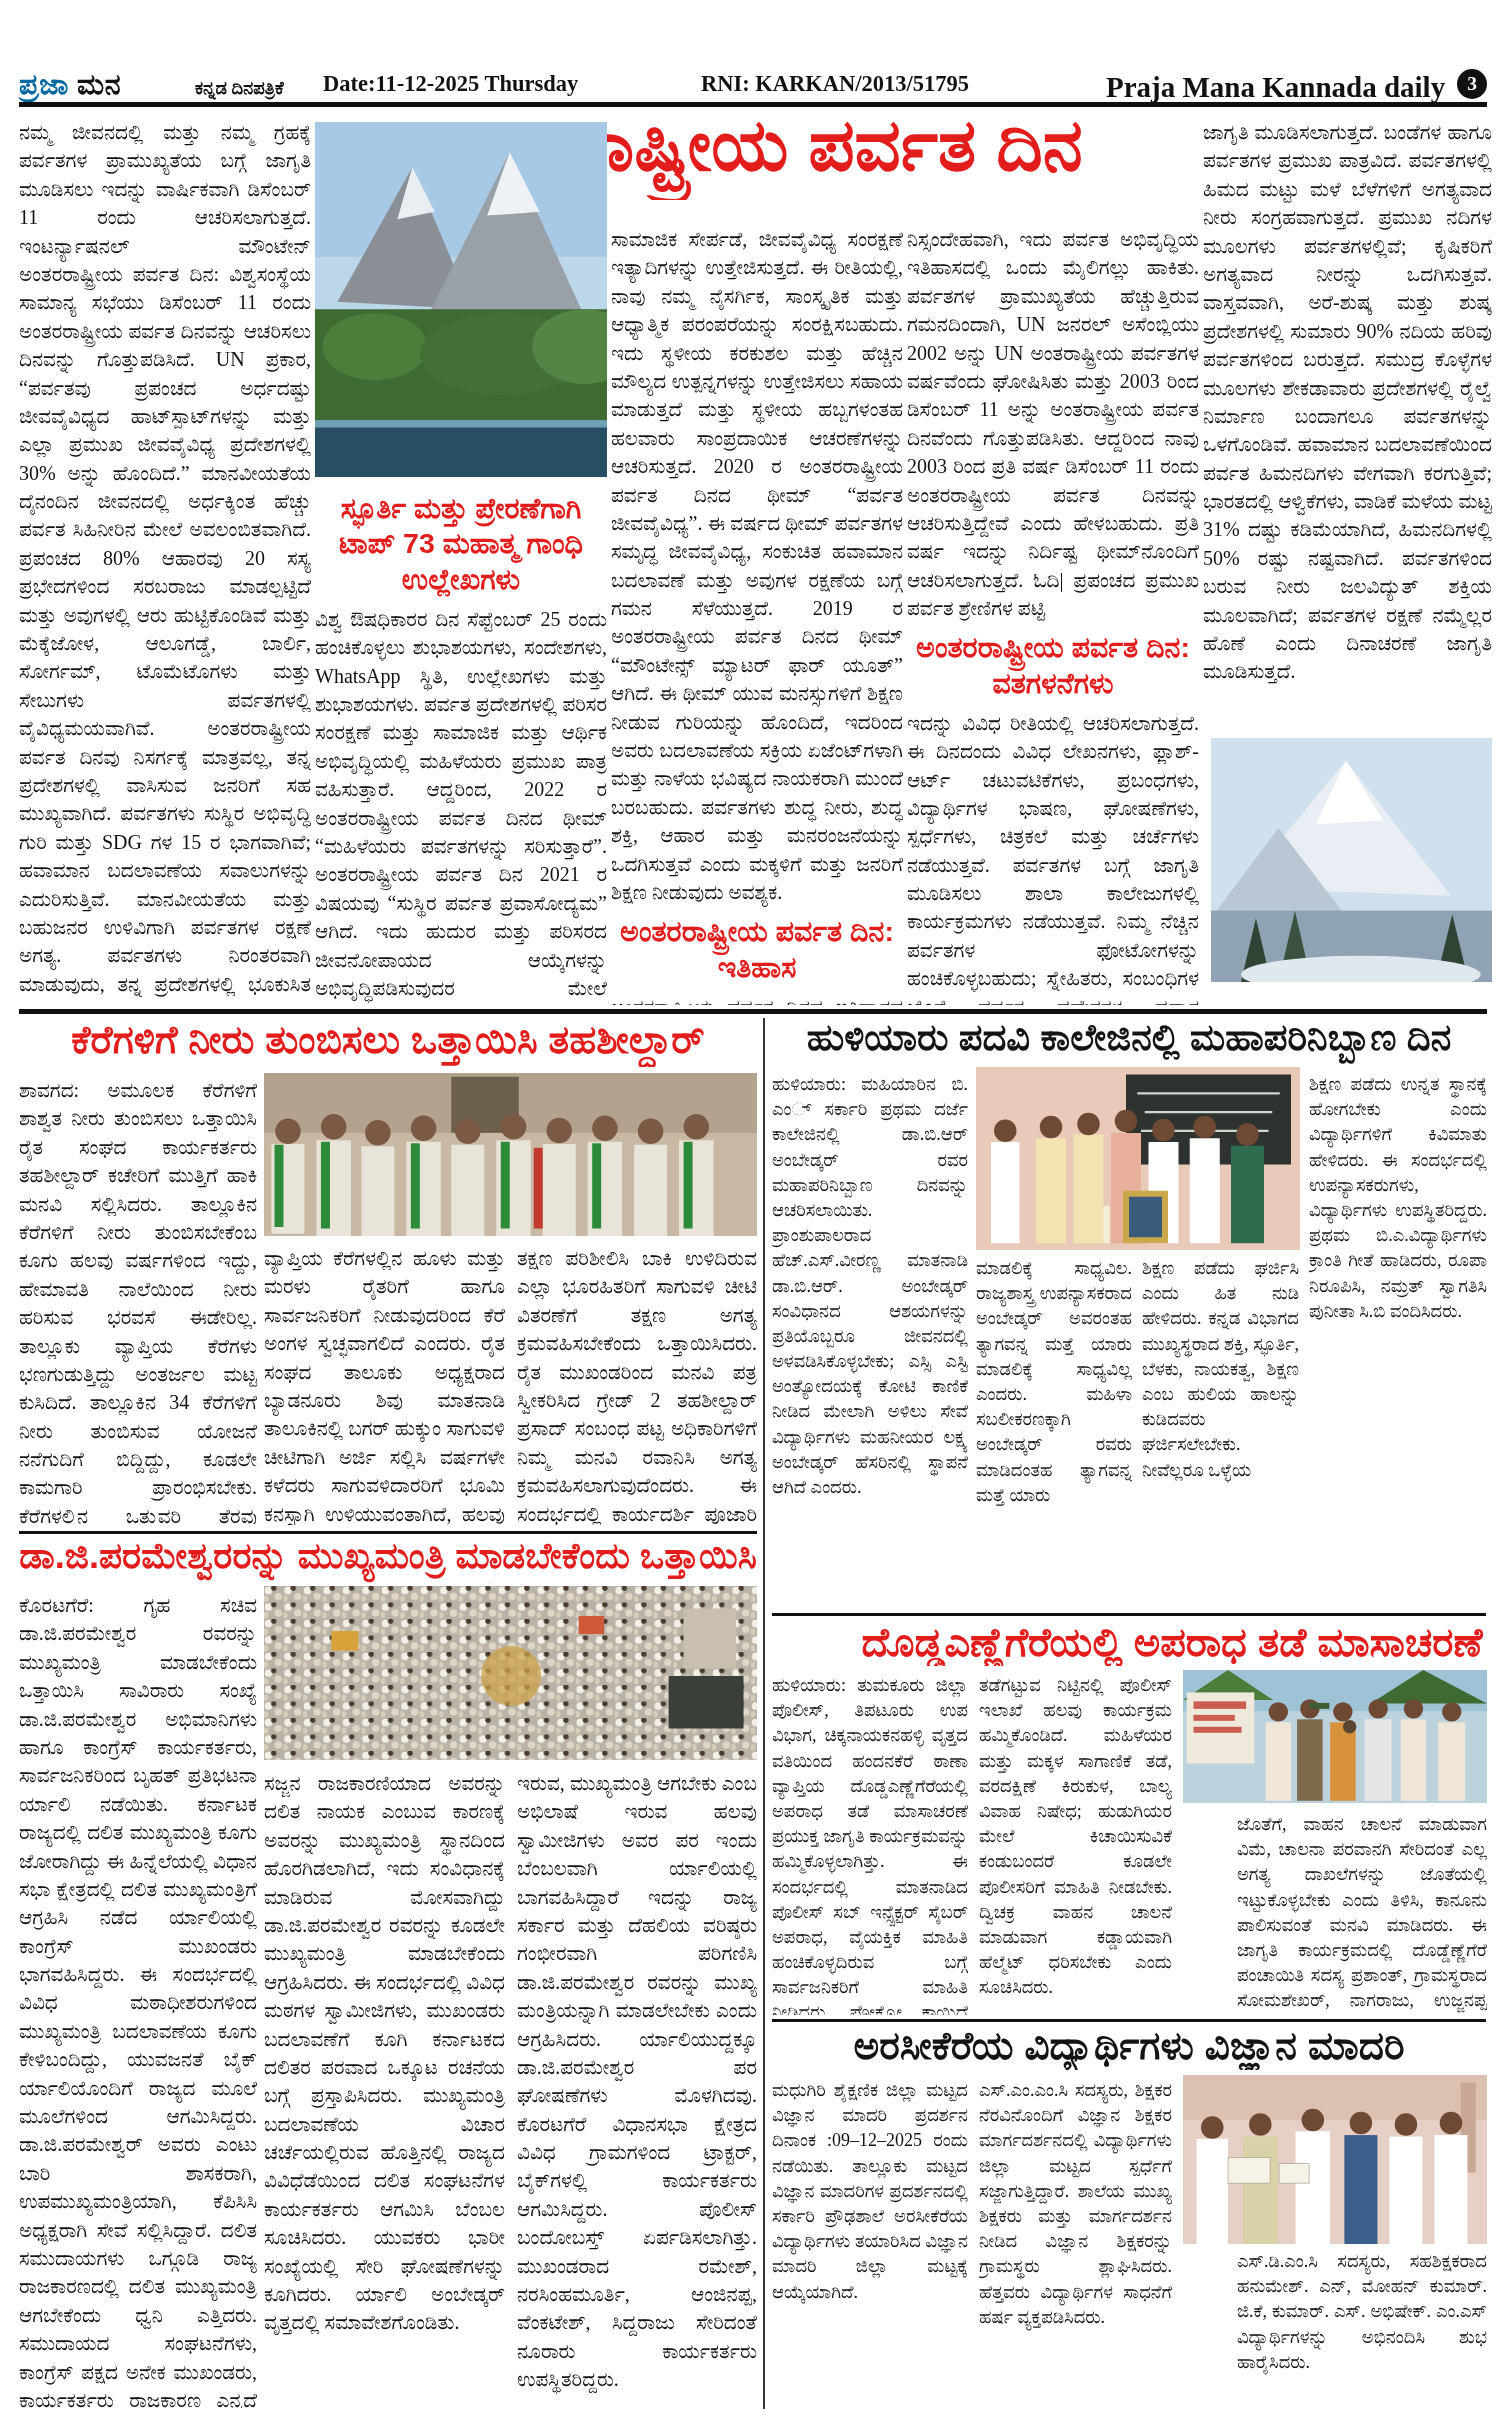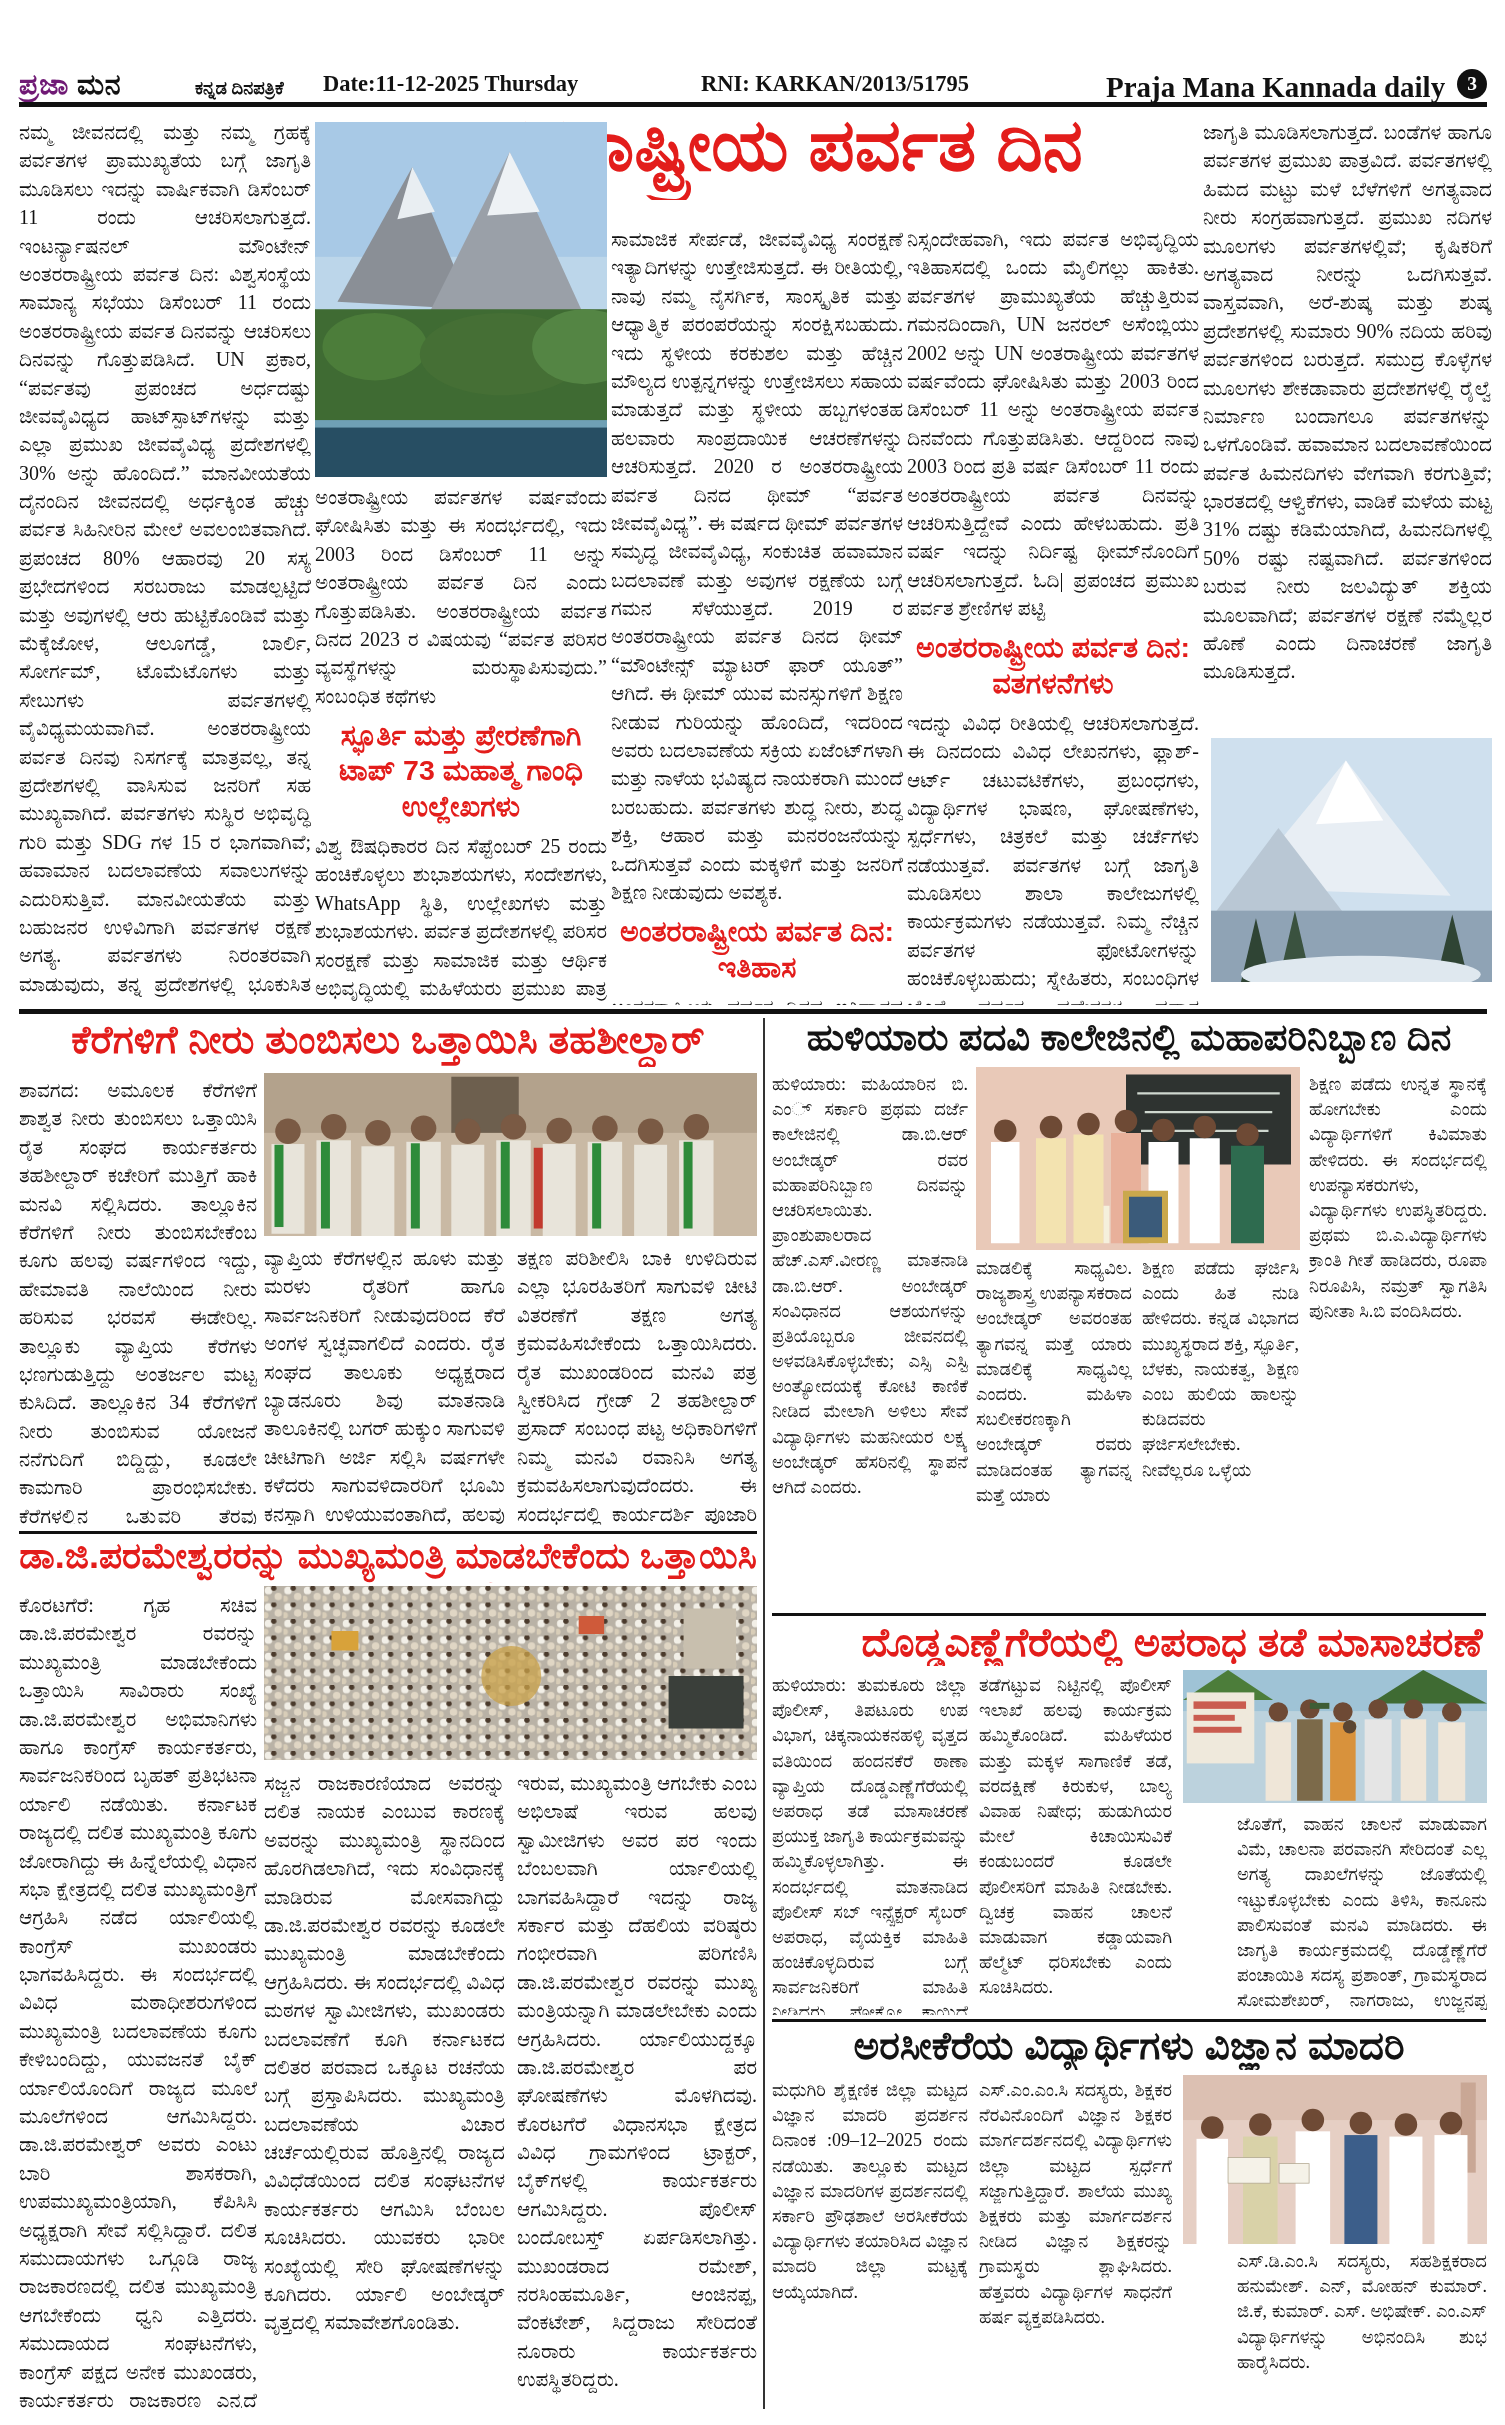--- a/index.html
+++ b/index.html
@@ -1,21 +1,21 @@
 <!DOCTYPE html>
 <html style="font-size:12px"><head>
 <meta charset="utf-8">
 <style>
   html,body{margin:0;padding:0;background:#e8e8e8;}
   .page{position:relative;width:1505px;height:2426px;background:#ffffff;margin:0 auto;
         font-family:"Liberation Serif","DejaVu Serif",serif;color:#121212;overflow:hidden;}
   
   .masthead{position:absolute;left:19px;top:69px;width:1468px;height:33px;}
   .logo{position:absolute;left:0;top:0;font-weight:bold;font-size:28.5px;letter-spacing:0.7px;}
-  .logo .red{color:#701a75;}
+  .logo .red{color:#0369a1;}
   .logo-sub{position:absolute;left:176px;top:9px;font-size:18px;font-weight:bold;}
   .hdr-date{position:absolute;left:304px;top:1.5px;font-size:22.5px;font-weight:bold;}
   .hdr-rni{position:absolute;left:682px;top:1.5px;font-size:22.5px;font-weight:bold;}
   .hdr-name{position:absolute;left:1087px;top:1.5px;font-size:29px;font-weight:bold;}
   .pageno{position:absolute;right:0;top:0;width:30px;height:30px;background:#111;color:#fff;
           border-radius:50%;text-align:center;line-height:30px;font-size:19.5px;font-weight:bold;}
   .rule{position:absolute;background:#111;}
   
   .col{position:absolute;font-size:20px;line-height:1.42;text-align:justify;overflow:hidden;
        word-break:break-word;}
@@ -65,21 +65,20 @@
       <polygon points="260,40 300,120 230,125" fill="#eef2f5"></polygon>
       <rect y="250" width="390" height="150" fill="#3f6b33"></rect>
       <ellipse cx="80" cy="300" rx="70" ry="45" fill="#4c7d3a"></ellipse>
       <ellipse cx="250" cy="310" rx="110" ry="55" fill="#456f35"></ellipse>
       <ellipse cx="360" cy="300" rx="70" ry="50" fill="#548544"></ellipse>
       <rect y="400" width="390" height="74" fill="#274e63"></rect>
       <rect y="398" width="390" height="10" fill="#6fa0b5"></rect>
     </svg>
   </div>
   <div class="col" style="left:315px;top:483px;width:292px;height:521px;">
-    <span>ಅಂತರಾಷ್ಟ್ರೀಯ ಪರ್ವತಗಳ ವರ್ಷವೆಂದು ಘೋಷಿಸಿತು ಮತ್ತು ಈ ಸಂದರ್ಭದಲ್ಲಿ, ಇದು 2003 ರಿಂದ ಡಿಸೆಂಬರ್ 11 ಅನ್ನು ಅಂತರಾಷ್ಟ್ರೀಯ ಪರ್ವತ ದಿನ ಎಂದು ಗೊತ್ತುಪಡಿಸಿತು. ಅಂತರರಾಷ್ಟ್ರೀಯ ಪರ್ವತ ದಿನದ 2023 ರ ವಿಷಯವು “ಪರ್ವತ ಪರಿಸರ ವ್ಯವಸ್ಥೆಗಳನ್ನು ಮರುಸ್ಥಾಪಿಸುವುದು.” ಸಂಬಂಧಿತ ಕಥೆಗಳು</span>
     <span class="subhead">ಸ್ಫೂರ್ತಿ ಮತ್ತು ಪ್ರೇರಣೆಗಾಗಿ ಟಾಪ್ 73 ಮಹಾತ್ಮ ಗಾಂಧಿ ಉಲ್ಲೇಖಗಳು</span>
     <span>ವಿಶ್ವ ಔಷಧಿಕಾರರ ದಿನ ಸೆಪ್ಟೆಂಬರ್ 25 ರಂದು ಹಂಚಿಕೊಳ್ಳಲು ಶುಭಾಶಯಗಳು, ಸಂದೇಶಗಳು, WhatsApp ಸ್ಥಿತಿ, ಉಲ್ಲೇಖಗಳು ಮತ್ತು ಶುಭಾಶಯಗಳು. ಪರ್ವತ ಪ್ರದೇಶಗಳಲ್ಲಿ ಪರಿಸರ ಸಂರಕ್ಷಣೆ ಮತ್ತು ಸಾಮಾಜಿಕ ಮತ್ತು ಆರ್ಥಿಕ ಅಭಿವೃದ್ಧಿಯಲ್ಲಿ ಮಹಿಳೆಯರು ಪ್ರಮುಖ ಪಾತ್ರ ವಹಿಸುತ್ತಾರೆ. ಆದ್ದರಿಂದ, 2022 ರ ಅಂತರರಾಷ್ಟ್ರೀಯ ಪರ್ವತ ದಿನದ ಥೀಮ್ “ಮಹಿಳೆಯರು ಪರ್ವತಗಳನ್ನು ಸರಿಸುತ್ತಾರೆ”. ಅಂತರರಾಷ್ಟ್ರೀಯ ಪರ್ವತ ದಿನ 2021 ರ ವಿಷಯವು “ಸುಸ್ಥಿರ ಪರ್ವತ ಪ್ರವಾಸೋದ್ಯಮ” ಆಗಿದೆ. ಇದು ಹುದುರ ಮತ್ತು ಪರಿಸರದ ಜೀವನೋಪಾಯದ ಆಯ್ಕೆಗಳನ್ನು ಅಭಿವೃದ್ಧಿಪಡಿಸುವುದರ ಮೇಲೆ ಕೇಂದ್ರೀಕರಿಸುತ್ತದೆ ಮತ್ತು ಬಡತನ ನಿವಾರಣೆ, ಸಂಬಂಧಿತ ಕಥೆಗಳು</span>
   </div>
 
   <div class="col" style="left:611px;top:225px;width:292px;height:780px;">
     <span>ಸಾಮಾಜಿಕ ಸೇರ್ಪಡೆ, ಜೀವವೈವಿಧ್ಯ ಸಂರಕ್ಷಣೆ ಇತ್ಯಾದಿಗಳನ್ನು ಉತ್ತೇಜಿಸುತ್ತದೆ. ಈ ರೀತಿಯಲ್ಲಿ, ನಾವು ನಮ್ಮ ನೈಸರ್ಗಿಕ, ಸಾಂಸ್ಕೃತಿಕ ಮತ್ತು ಆಧ್ಯಾತ್ಮಿಕ ಪರಂಪರೆಯನ್ನು ಸಂರಕ್ಷಿಸಬಹುದು. ಇದು ಸ್ಥಳೀಯ ಕರಕುಶಲ ಮತ್ತು ಹೆಚ್ಚಿನ ಮೌಲ್ಯದ ಉತ್ಪನ್ನಗಳನ್ನು ಉತ್ತೇಜಿಸಲು ಸಹಾಯ ಮಾಡುತ್ತದೆ ಮತ್ತು ಸ್ಥಳೀಯ ಹಬ್ಬಗಳಂತಹ ಹಲವಾರು ಸಾಂಪ್ರದಾಯಿಕ ಆಚರಣೆಗಳನ್ನು ಆಚರಿಸುತ್ತದೆ. 2020 ರ ಅಂತರರಾಷ್ಟ್ರೀಯ ಪರ್ವತ ದಿನದ ಥೀಮ್ “ಪರ್ವತ ಜೀವವೈವಿಧ್ಯ”. ಈ ವರ್ಷದ ಥೀಮ್ ಪರ್ವತಗಳ ಸಮೃದ್ಧ ಜೀವವೈವಿಧ್ಯ, ಸಂಕುಚಿತ ಹವಾಮಾನ ಬದಲಾವಣೆ ಮತ್ತು ಅವುಗಳ ರಕ್ಷಣೆಯ ಬಗ್ಗೆ ಗಮನ ಸೆಳೆಯುತ್ತದೆ. 2019 ರ ಅಂತರರಾಷ್ಟ್ರೀಯ ಪರ್ವತ ದಿನದ ಥೀಮ್ “ಮೌಂಟೇನ್ಸ್ ಮ್ಯಾಟರ್ ಫಾರ್ ಯೂತ್” ಆಗಿದೆ. ಈ ಥೀಮ್ ಯುವ ಮನಸ್ಸುಗಳಿಗೆ ಶಿಕ್ಷಣ ನೀಡುವ ಗುರಿಯನ್ನು ಹೊಂದಿದೆ, ಇದರಿಂದ ಅವರು ಬದಲಾವಣೆಯ ಸಕ್ರಿಯ ಏಜೆಂಟ್‌ಗಳಾಗಿ ಮತ್ತು ನಾಳೆಯ ಭವಿಷ್ಯದ ನಾಯಕರಾಗಿ ಮುಂದೆ ಬರಬಹುದು. ಪರ್ವತಗಳು ಶುದ್ಧ ನೀರು, ಶುದ್ಧ ಶಕ್ತಿ, ಆಹಾರ ಮತ್ತು ಮನರಂಜನೆಯನ್ನು ಒದಗಿಸುತ್ತವೆ ಎಂದು ಮಕ್ಕಳಿಗೆ ಮತ್ತು ಜನರಿಗೆ ಶಿಕ್ಷಣ ನೀಡುವುದು ಅವಶ್ಯಕ.</span>
     <span class="subhead">ಅಂತರರಾಷ್ಟ್ರೀಯ ಪರ್ವತ ದಿನ: ಇತಿಹಾಸ</span>
     <span>ಅಂತರರಾಷ್ಟ್ರೀಯ ಪರ್ವತ ದಿನದ ಇತಿಹಾಸದ ರಚನೆಯು 1992 ರ ಹಿಂದಿನದು, ಅಜೆಂಡಾ 21 ಅಧ್ಯಾಯ 13 ರ “ಸಾಕೇಬಲ್ ಫ್ರಾಜಿಲ್ ಪರಿಸರ ವ್ಯವಸ್ಥೆ ನಿರ್ವಹಣೆ: ಸುಸ್ಥಿರ ಪರ್ವತ ಅಭಿವೃದ್ಧಿ” ಎಂಬ ದಾಖಲೆಯನ್ನು ಅಂಗೀಕರಿಸಿದಾಗ ಪರ್ವತಗಳ ಮೇಲೆ ಕೇಂದ್ರೀಕರಿಸಿದ ಮೊದಲ ದಾಖಲೆ ಇದು.</span>
   </div>
 

